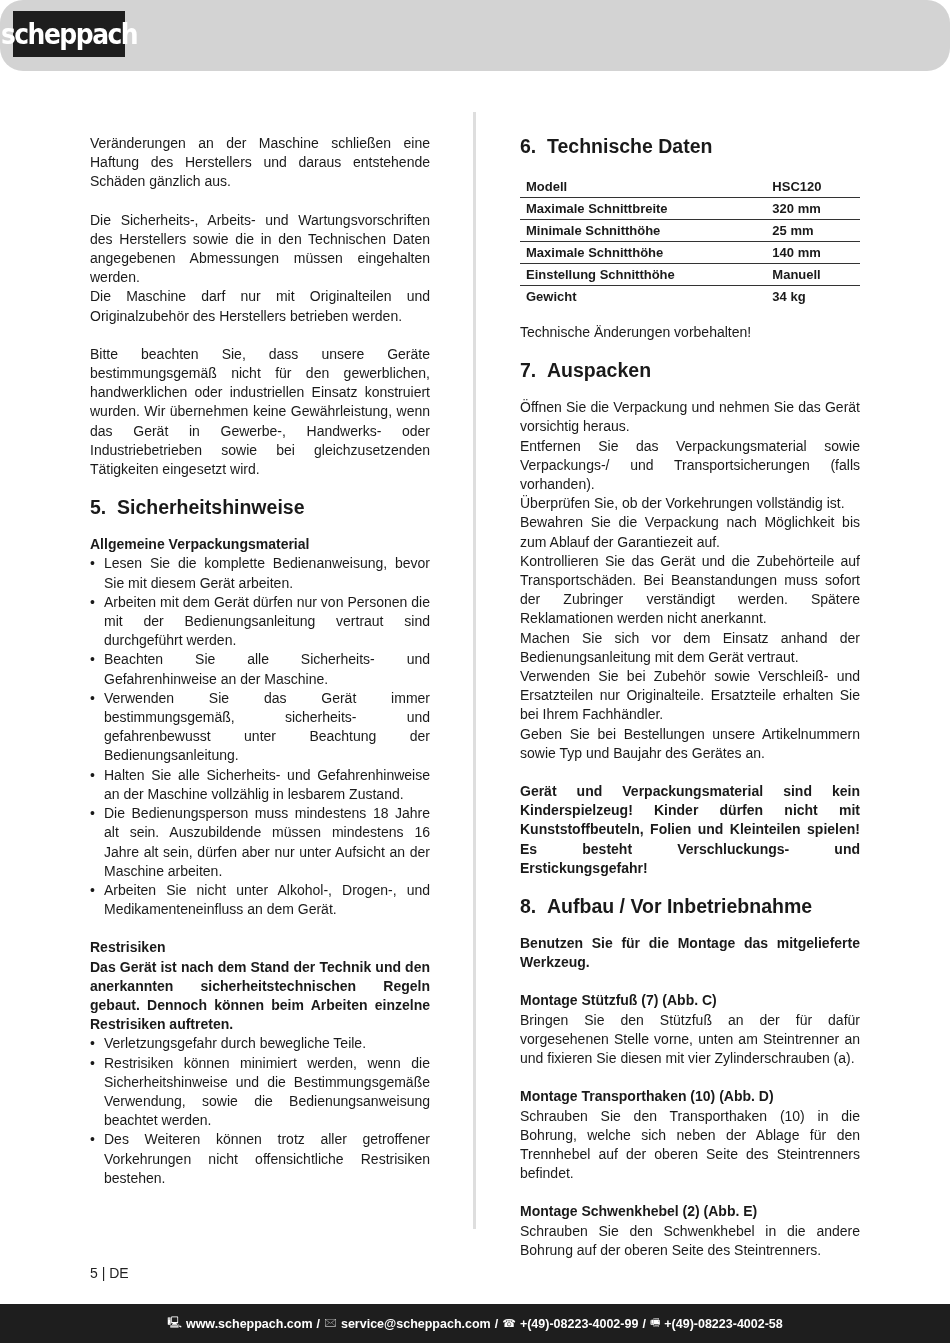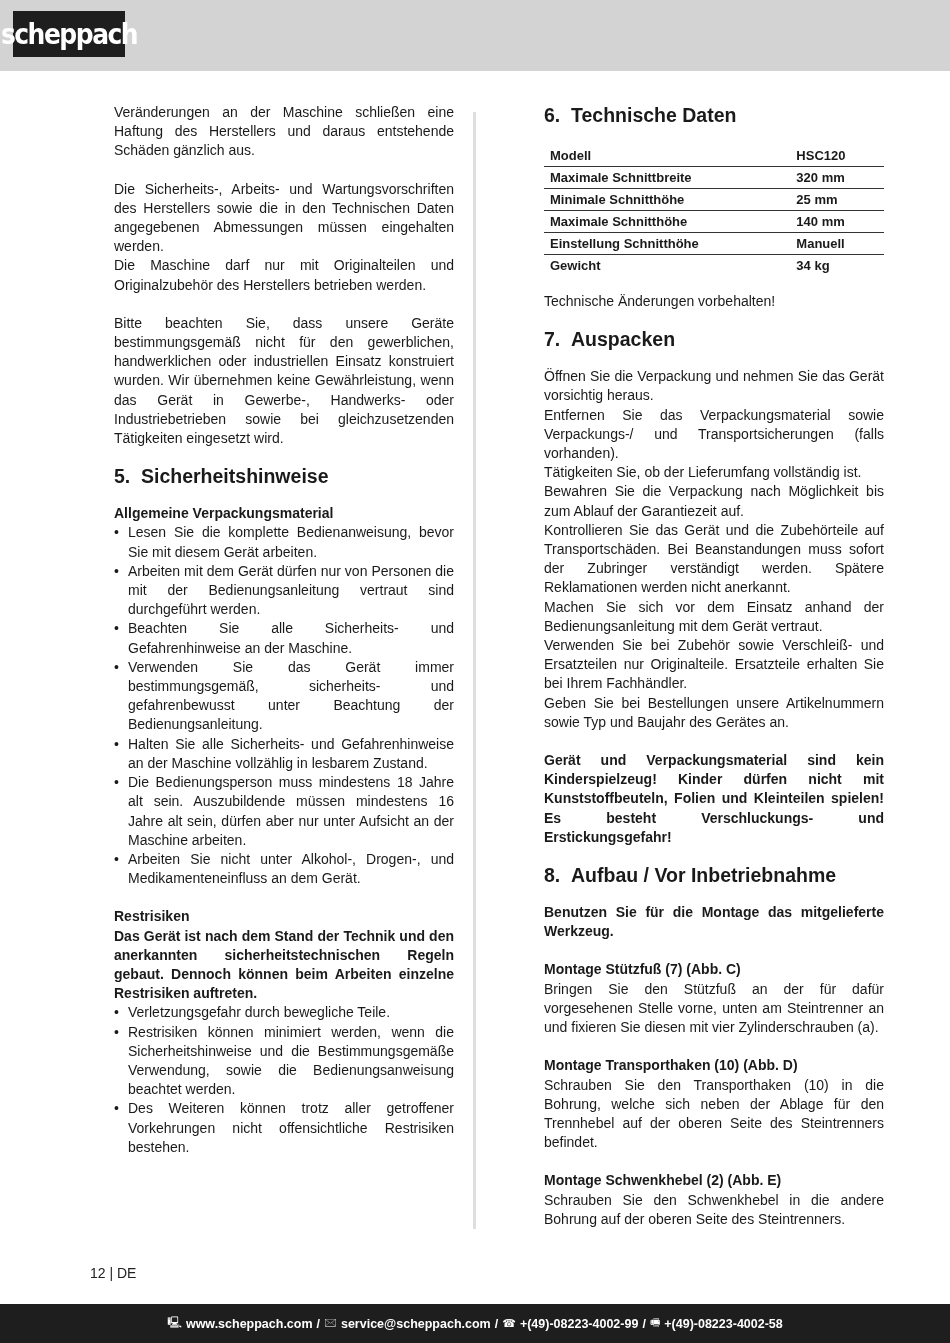--- a/index.html
+++ b/index.html
@@ -4,34 +4,35 @@
 <style>
   html, body { margin: 0; padding: 0; }
   body {
     width: 950px; height: 1343px; position: relative; overflow: hidden;
     background: #ffffff; color: #1a1a1a;
     font-family: "Liberation Sans", sans-serif;
   }
   .topbar {
     position: absolute; left: 0; top: 0; width: 950px; height: 71px;
     background: #d3d3d3;
+    border-radius: 23px;
   }
   .logo {
     position: absolute; left: 13px; top: 14px; width: 112px; height: 40px;
     background: #1e1e1e; color: #fff;
     font-family: "DejaVu Sans", sans-serif; font-weight: bold;
     font-size: 25px; letter-spacing: -1.5px;
     display: flex; align-items: center; justify-content: center;
     transform: scaleY(1.15);
   }
   .divider {
     position: absolute; left: 473px; top: 112px; width: 3px; height: 1117px;
     background: #dedede;
   }
-  .col { position: absolute; top: 103px; width: 340px; font-size: 14px; line-height: 19.2px; margin-left: 24px; }
+  .col { position: absolute; top: 134px; width: 340px; font-size: 14px; line-height: 19.2px; }
   .col.left { left: 90px; }
   .col.right { left: 520px; }
   p { margin: 0; text-align: justify; }
   .gap { height: 19px; }
   h2 {
     margin: 0; font-size: 19.5px; font-weight: bold; line-height: 24px;
     display: flex; gap: 0;
   }
   h2 .num { width: 27px; display: inline-block; }
   .bold { font-weight: bold; }
@@ -133,21 +134,21 @@
   <p>Technische Änderungen vorbehalten!</p>
 
   <div style="height:16px"></div>
   <h2>
     <span class="num">7.</span>
     <span>Auspacken</span>
   </h2>
   <div style="height:16px"></div>
   <p>Öffnen Sie die Verpackung und nehmen Sie das Gerät vorsichtig heraus.</p>
   <p>Entfernen Sie das Verpackungsmaterial sowie Verpackungs-/ und Transportsicherungen (falls vorhanden).</p>
-  <p>Tätigkeiten Sie, ob der Lieferumfang vollständig ist.</p>
+  <p>Überprüfen Sie, ob der Vorkehrungen vollständig ist.</p>
   <p>Bewahren Sie die Verpackung nach Möglichkeit bis zum Ablauf der Garantiezeit auf.</p>
   <p>Kontrollieren Sie das Gerät und die Zubehörteile auf Transportschäden. Bei Beanstandungen muss sofort der Zubringer verständigt werden. Spätere Reklamationen werden nicht anerkannt.</p>
   <p>Machen Sie sich vor dem Einsatz anhand der Bedienungsanleitung mit dem Gerät vertraut.</p>
   <p>Verwenden Sie bei Zubehör sowie Verschleiß- und Ersatzteilen nur Originalteile. Ersatzteile erhalten Sie bei Ihrem Fachhändler.</p>
   <p>Geben Sie bei Bestellungen unsere Artikelnummern sowie Typ und Baujahr des Gerätes an.</p>
   <div class="gap"></div>
   <p class="bold">Gerät und Verpackungsmaterial sind kein Kinderspielzeug! Kinder dürfen nicht mit Kunststoffbeuteln, Folien und Kleinteilen spielen! Es besteht Verschluckungs- und Erstickungsgefahr!</p>
 
   <div style="height:16px"></div>
   <h2>
@@ -160,21 +161,21 @@
   <div class="bold">Montage Stützfuß (7) (Abb. C)</div>
   <p>Bringen Sie den Stützfuß an der für dafür vorgesehenen Stelle vorne, unten am Steintrenner an und fixieren Sie diesen mit vier Zylinderschrauben (a).</p>
   <div class="gap"></div>
   <div class="bold">Montage Transporthaken (10) (Abb. D)</div>
   <p>Schrauben Sie den Transporthaken (10) in die Bohrung, welche sich neben der Ablage für den Trennhebel auf der oberen Seite des Steintrenners befindet.</p>
   <div class="gap"></div>
   <div class="bold">Montage Schwenkhebel (2) (Abb. E)</div>
   <p>Schrauben Sie den Schwenkhebel in die andere Bohrung auf der oberen Seite des Steintrenners.</p>
 </div>
 
-<div class="pagenum">12 | DE</div>
+<div class="pagenum">5 | DE</div>
 
 <div class="footer">
   <span class="ico">🖳</span>
   <span>www.scheppach.com</span>
   <span>/</span>
   <span class="ico">🖂</span>
   <span>service@scheppach.com</span>
   <span>/</span>
   <span class="ico">☎</span>
   <span>+(49)-08223-4002-99</span>

